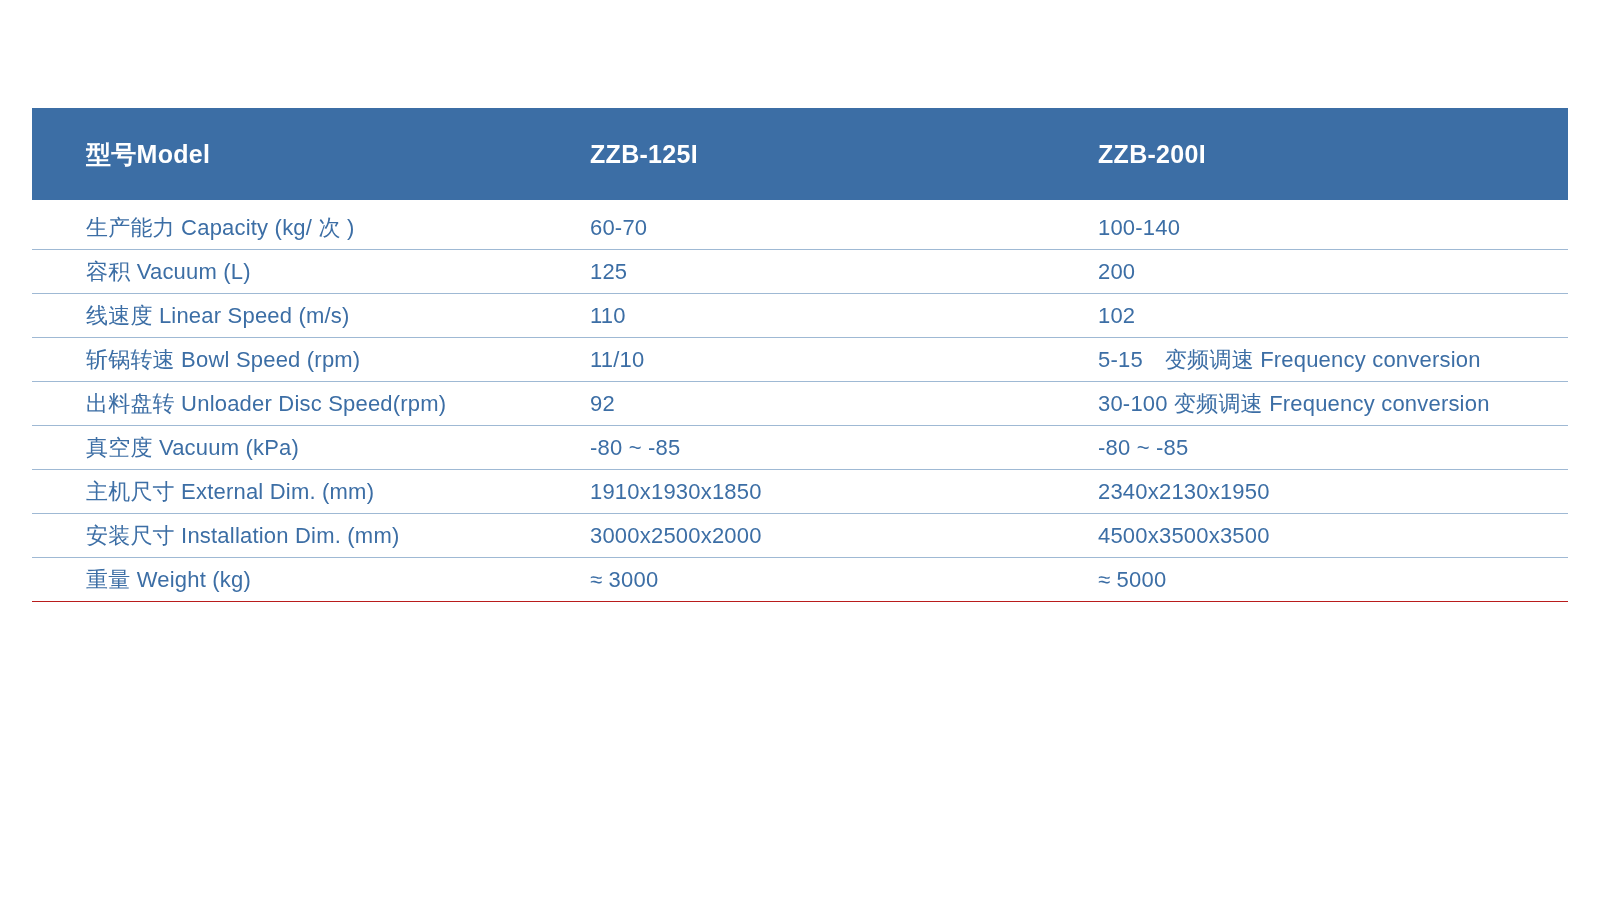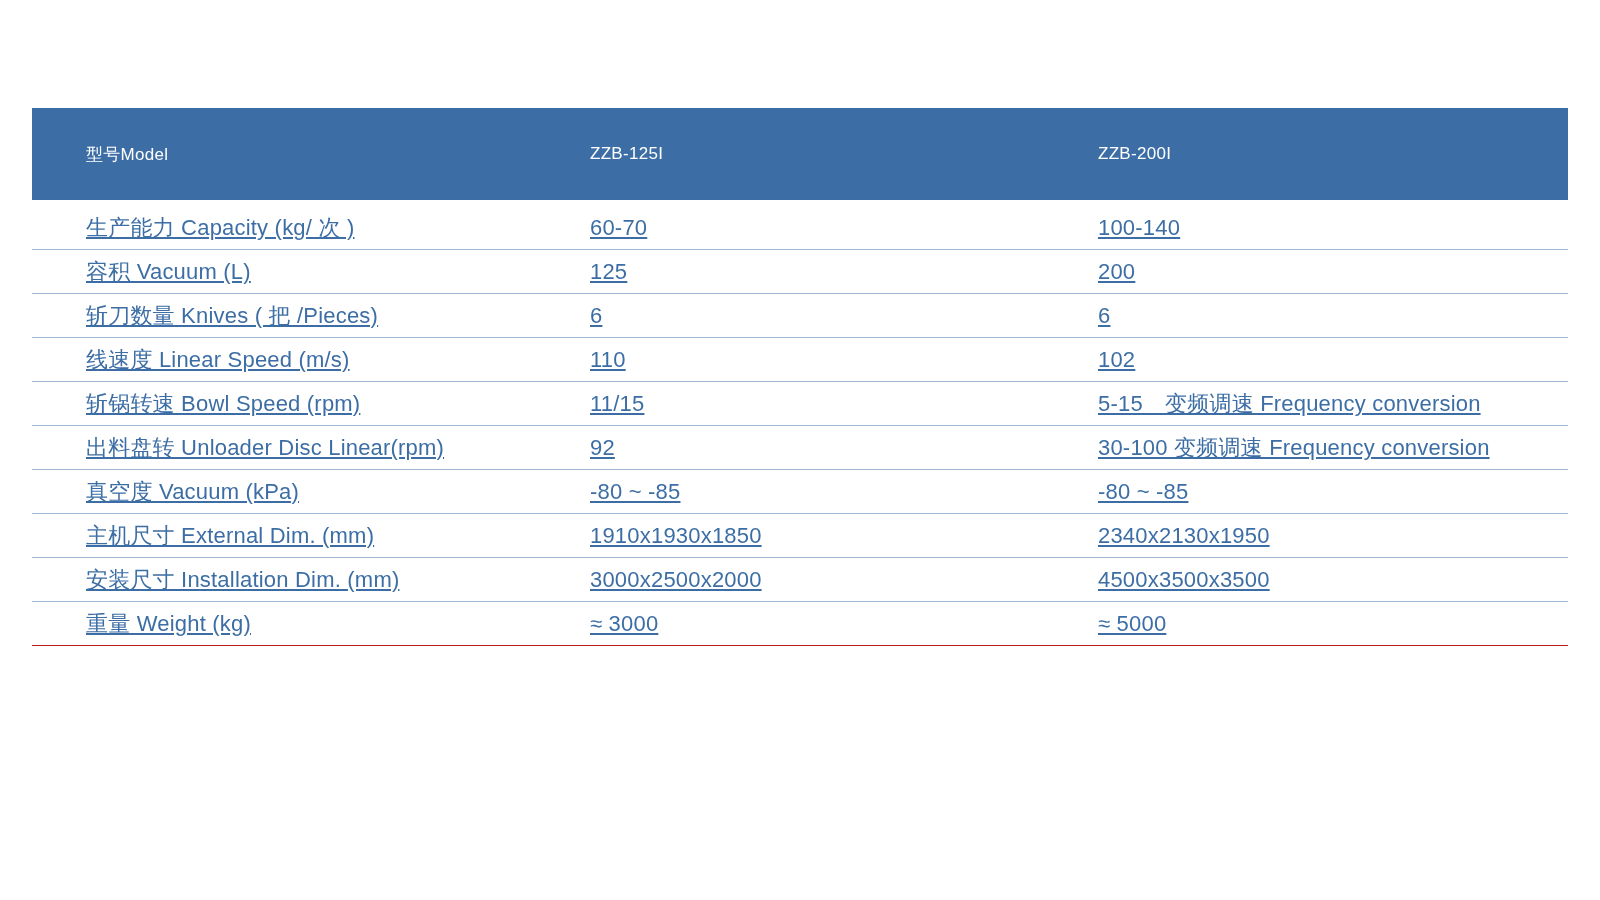--- a/index.html
+++ b/index.html
@@ -28,22 +28,22 @@
     table-layout: fixed;
   }
 
   .spec-table col.c-label { width: 540px; }
   .spec-table col.c-v1 { width: 508px; }
   .spec-table col.c-v2 { width: 488px; }
 
   .spec-table thead th {
     background: #3c6ea5;
     color: #ffffff;
-    font-weight: 400;
-    font-size: 17px;
+    font-weight: 700;
+    font-size: 25px;
     text-align: left;
     padding: 0 0 0 54px;
     height: 92px;
     vertical-align: middle;
     letter-spacing: 0.3px;
   }
 
   .spec-table thead th.h-v1,
   .spec-table thead th.h-v2 {
     padding-left: 18px;
@@ -53,21 +53,20 @@
   .spec-table tbody td {
     color: #3c6ea5;
     font-size: 22px;
     font-weight: 400;
     height: 43px;
     vertical-align: middle;
     border-bottom: 1px solid #9fb9d4;
     padding: 0;
     white-space: nowrap;
     letter-spacing: 0.2px;
-    text-decoration: underline;
   }
 
   .spec-table tbody tr:first-child td {
     padding-top: 6px;
   }
 
   .spec-table tbody td.t-label {
     padding-left: 54px;
   }
 
@@ -102,36 +101,31 @@
         <td class="t-label">生产能力 Capacity (kg/ 次 )</td>
         <td class="t-v1">60-70</td>
         <td class="t-v2">100-140</td>
       </tr>
       <tr>
         <td class="t-label">容积 Vacuum (L)</td>
         <td class="t-v1">125</td>
         <td class="t-v2">200</td>
       </tr>
       <tr>
-        <td class="t-label">斩刀数量 Knives ( 把 /Pieces)</td>
-        <td class="t-v1">6</td>
-        <td class="t-v2">6</td>
-      </tr>
-      <tr>
         <td class="t-label">线速度 Linear Speed (m/s)</td>
         <td class="t-v1">110</td>
         <td class="t-v2">102</td>
       </tr>
       <tr>
         <td class="t-label">斩锅转速 Bowl Speed (rpm)</td>
-        <td class="t-v1">11/15</td>
+        <td class="t-v1">11/10</td>
         <td class="t-v2">5-15　变频调速 Frequency conversion</td>
       </tr>
       <tr>
-        <td class="t-label">出料盘转 Unloader Disc Linear(rpm)</td>
+        <td class="t-label">出料盘转 Unloader Disc Speed(rpm)</td>
         <td class="t-v1">92</td>
         <td class="t-v2">30-100 变频调速 Frequency conversion</td>
       </tr>
       <tr>
         <td class="t-label">真空度 Vacuum (kPa)</td>
         <td class="t-v1">-80 ~ -85</td>
         <td class="t-v2">-80 ~ -85</td>
       </tr>
       <tr>
         <td class="t-label">主机尺寸 External Dim. (mm)</td>

